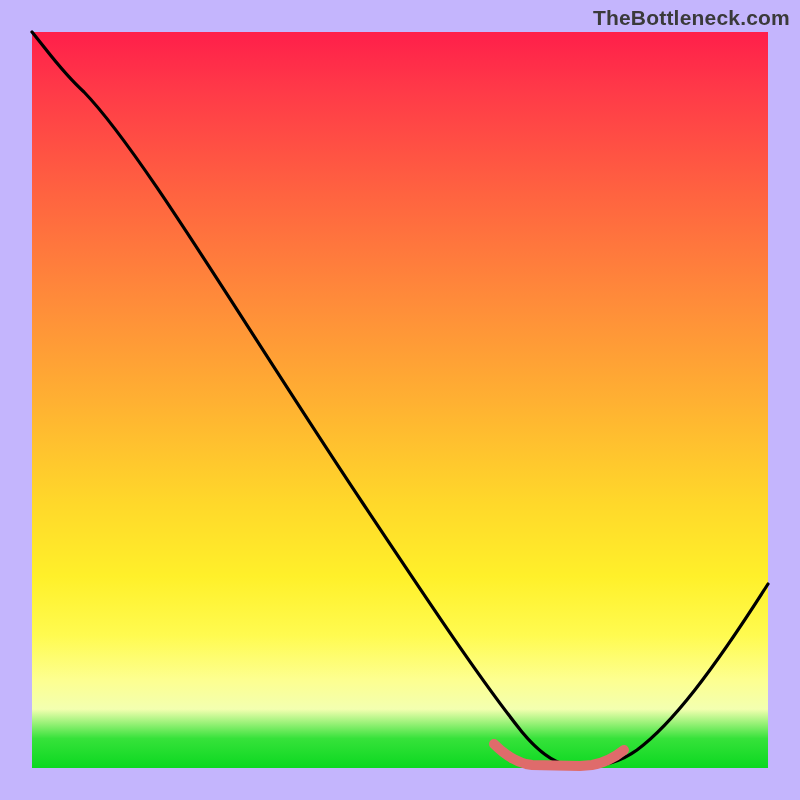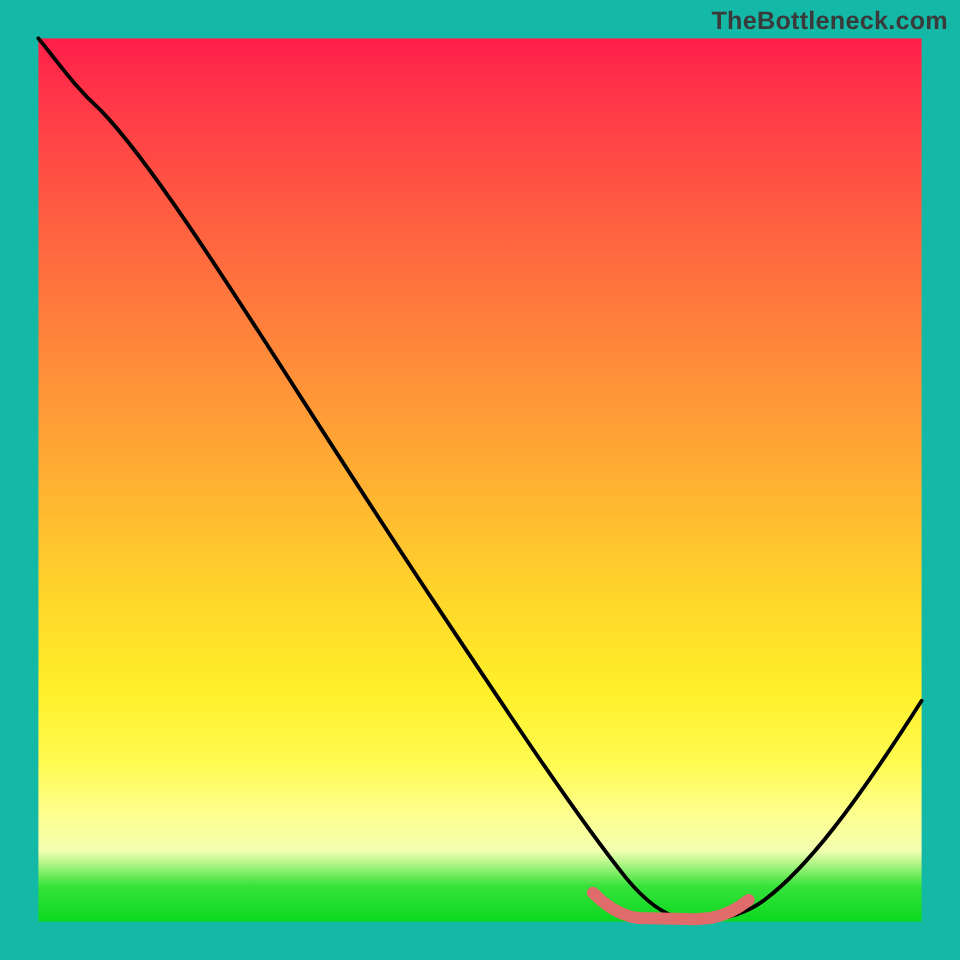--- a/index.html
+++ b/index.html
@@ -10,21 +10,21 @@
     background: #000;
     overflow: hidden;
     font-family: Arial, Helvetica, sans-serif;
   }
   .chart-frame {
     position: absolute;
     left: 0;
     top: 0;
     width: 800px;
     height: 800px;
-    background: #14b8a6;
+    background: #c4b5fd;
   }
   .plot-area {
     position: absolute;
     left: 32px;
     top: 32px;
     width: 736px;
     height: 736px;
     
     background: linear-gradient(to bottom,
       #ff1f4a 0%,

